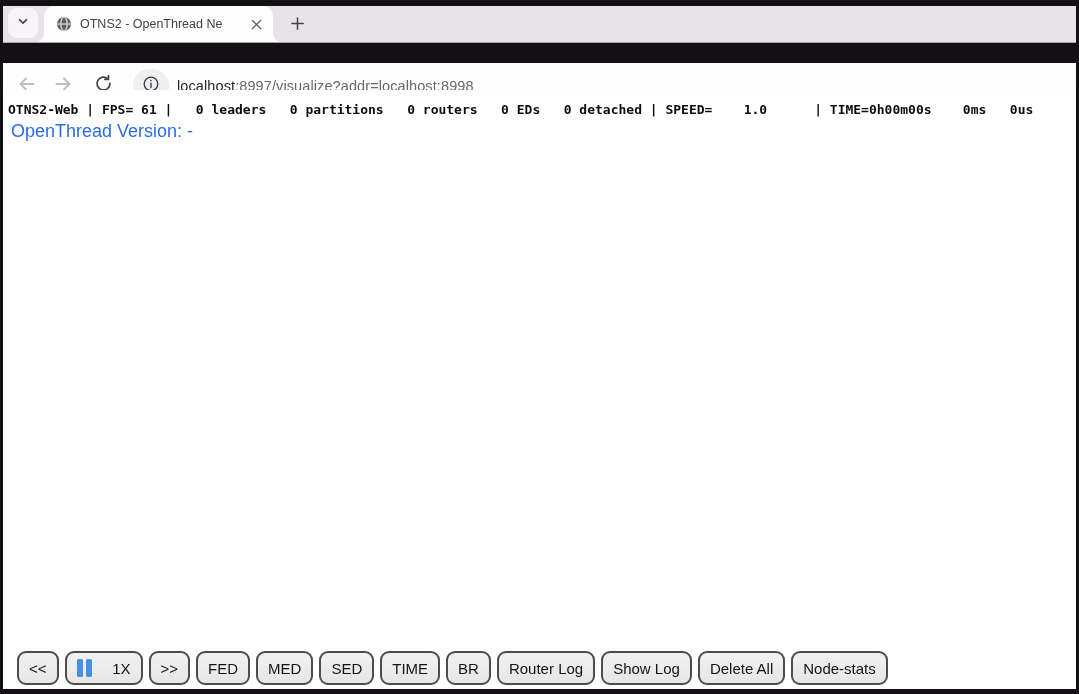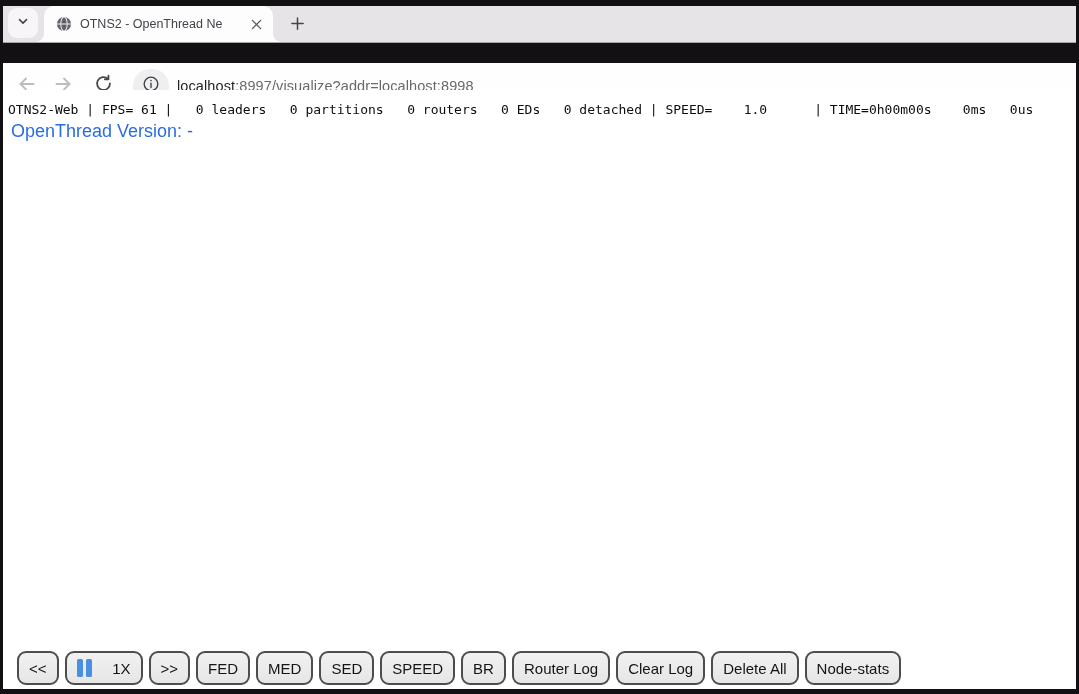--- a/index.html
+++ b/index.html
@@ -87,21 +87,21 @@
   .url-host { color: #1e2023; font-weight: 500; }
   .url-rest { color: #69696d; }
 
   
   .content {
     position: absolute; top: 90px; left: 3px; right: 3px; bottom: 5px;
     background: #ffffff; overflow: hidden;
   }
   .status-line {
     font-family: "DejaVu Sans Mono", monospace;
-    font-weight: normal; font-size: 13px; color: #0d0d0d;
+    font-weight: bold; font-size: 13px; color: #0d0d0d;
     white-space: pre;
     padding: 12px 0 0 5px;
     line-height: 16px;
   }
   .version-link {
     display: inline-block;
     font-size: 18px; color: #2b6de0;
     margin: 3px 0 0 8px;
     cursor: pointer; text-decoration: none;
   }
@@ -227,24 +227,24 @@
         <span class="pause-icon">
             <span></span>
             <span></span>
           </span>
         <span>1X</span>
       </button>
       <button class="tb-btn">&gt;&gt;</button>
       <button class="tb-btn">FED</button>
       <button class="tb-btn">MED</button>
       <button class="tb-btn">SED</button>
-      <button class="tb-btn">SPEED</button>
+      <button class="tb-btn">TIME</button>
       <button class="tb-btn">BR</button>
       <button class="tb-btn">Router Log</button>
-      <button class="tb-btn">Clear Log</button>
+      <button class="tb-btn">Show Log</button>
       <button class="tb-btn">Delete All</button>
       <button class="tb-btn">
         <span>Node-stats</span>
 
       </button>
     </div>
   </div>
 
 </div>
 

